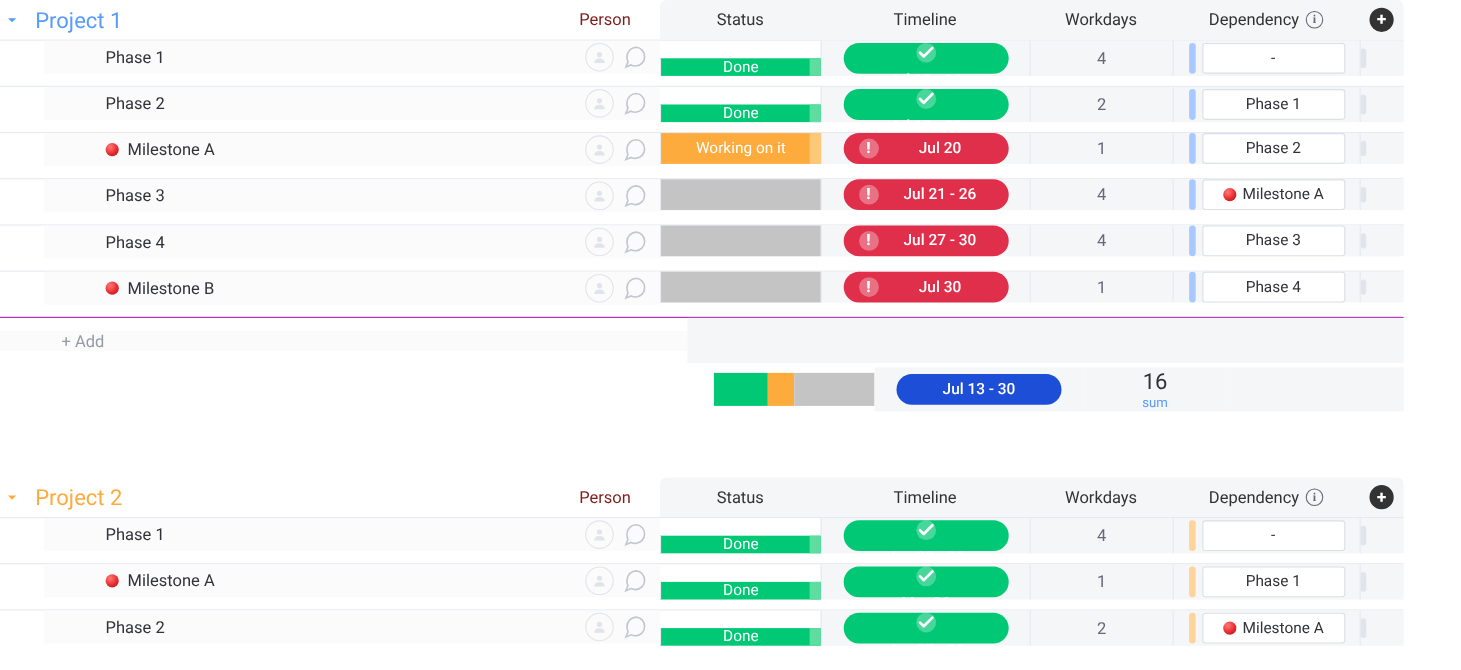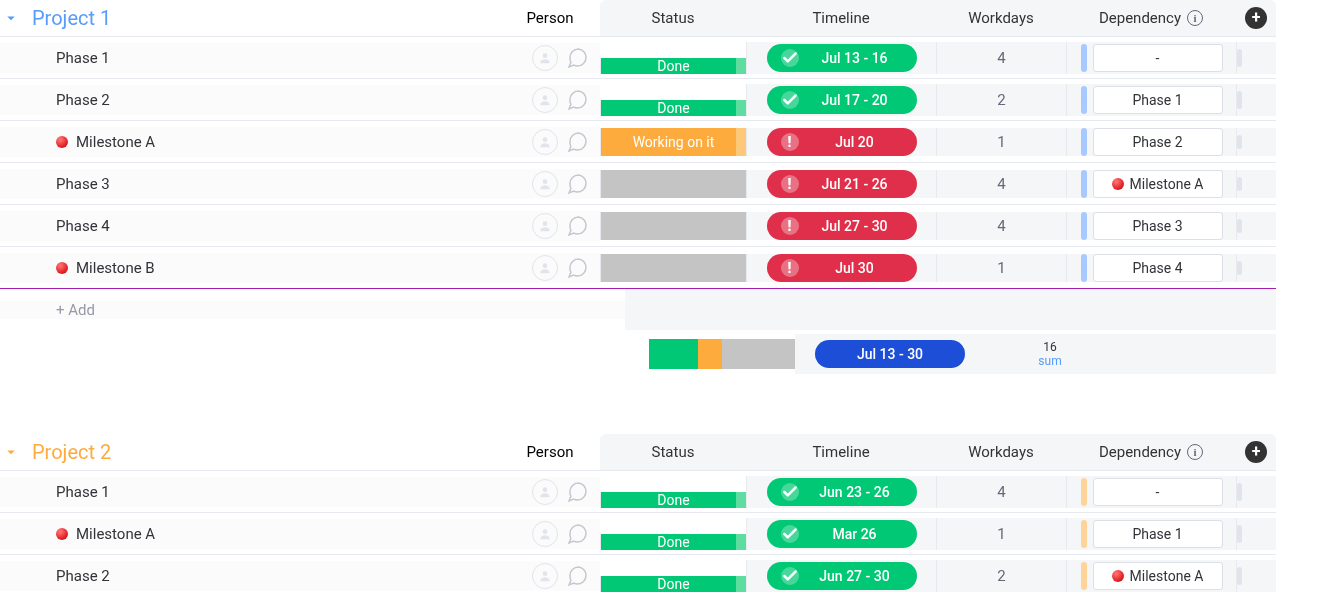--- a/index.html
+++ b/index.html
@@ -10,32 +10,32 @@
   .group-header { display: flex; align-items: stretch; height: 36px; }
   .collapse-chip { width: 22px; height: 22px; border-radius: 50%; display:flex; align-items:center; justify-content:center; margin-right:10px; cursor:pointer;}
   .collapse-chip svg { width:12px; height:12px; }
   .group-title { font-size: 20px; font-weight: 400; }
   .blue .group-title { color: #579BFC; }
   .orange .group-title { color: #FDAB3D; }
   .blue .collapse-chip svg { fill:#579BFC; }
   .orange .collapse-chip svg { fill:#FDAB3D; }
 
   .header-cols { display:flex; align-items:center; background:#f5f6f8; border-top-left-radius:6px; border-top-right-radius:6px; }
-  .person-col-header { width:100px; display:flex; align-items:center; justify-content:center; color:#000000; font-size:15px;}
+  .person-col-header { width:100px; display:flex; align-items:center; justify-content:center; color:#7f1d1d; font-size:15px;}
   .col-head { display:flex; align-items:center; justify-content:center; color:#333; font-size:15px; font-weight:400; }
   .status-col { width:146px;text-align:right; }
   .timeline-col { width:190px; }
   .workdays-col { width:130px; }
   .dependency-col { width:170px; position:relative; gap:6px;}
   .add-col-head { width:40px; display:flex; align-items:center; justify-content:center;}
   .plus-circle { width:22px; height:22px; border-radius:50%; background:#333; display:flex; align-items:center; justify-content:center; cursor:pointer;}
   .plus-circle::before { content:"+"; color:#fff; font-size:16px; font-weight:700; line-height:1;}
   .info-icon { width:16px; height:16px; border-radius:50%; border:1.5px solid #676879; display:inline-flex; align-items:center; justify-content:center; font-size:11px; color:#676879; font-weight:600; font-family: Georgia, serif;}
 
-  .row { display:flex; align-items:center; height:42px; border-top:1px solid #e6e9ef; background:#fff;}
+  .row { display:flex; align-items:flex-start; height:42px; border-top:1px solid #e6e9ef; background:#fff;padding-left:40px;}
   .row-left { display:flex; align-items:center; width:649px; background:#fbfbfb; }
   .color-strip { width:8px; height:100%; margin-left:34px; margin-right:14px; }
   .blue .color-strip { background:#579BFC; }
   .orange .color-strip { background:#FDAB3D; }
   .task-name { flex:1; display:flex; align-items:center; gap:8px; color:#323338; font-size:15px;}
   .dot { width:12px; height:12px; border-radius:50%; background: radial-gradient(circle at 35% 30%, #ff6b6b 10%, #e2252a 60%, #a51818 100%); display:inline-block; flex-shrink:0;}
   .row-icons { display:flex; align-items:center; gap:4px; padding-right:8px;}
   .ghost-avatar { width:26px; height:26px; border-radius:50%; border:1.5px solid #e1e4ea; display:flex; align-items:center; justify-content:center;}
   .ghost-avatar svg { width:14px; height:14px; fill:#e1e4ea;}
   .chat-bubble { width:30px; height:30px; display:flex; align-items:center; justify-content:center; cursor:pointer;}
@@ -46,21 +46,21 @@
   .status-cell { width:146px; color:#fff; font-size:14px; font-weight:400; cursor:pointer; position:relative;}
   .status-done { background:#00C875;margin-top:16px; }
   .status-working { background:#FDAB3D; }
   .status-empty { background:#c4c4c4; }
   .status-accent { position:absolute; right:0; top:0; bottom:0; width:10px; }
   .status-done .status-accent { background:#5ddda0;}
   .status-working .status-accent { background:#fec879;}
 
   .timeline-cell { width:190px; background:#f5f6f8;}
   .pill { height:28px; border-radius:14px; display:flex; align-items:center; color:#fff; font-size:14px; font-weight:500; padding:0 14px; min-width:150px; cursor:pointer; gap:8px;}
-  .pill-green { background:#00C875;}
+  .pill-green { background:#00C875;flex-direction:column;}
   .pill-red { background:#DF2F4A;}
   .pill-blue { background:#1d4ed8;}
   .pill-icon { width:18px; height:18px; border-radius:50%; display:flex; align-items:center; justify-content:center; flex-shrink:0;}
   .pill-green .pill-icon { background:rgba(255,255,255,0.28);}
   .pill-red .pill-icon { background:rgba(255,255,255,0.32); font-weight:900;}
   .pill-text { flex:1; text-align:center;}
 
   .workdays-cell { width:130px; background:#f5f6f8; color:#676879; font-size:15px;}
   .dependency-cell { width:170px; background:#f5f6f8; gap:6px;}
   .dep-strip { width:6px; height:28px; border-radius:3px; background:#579BFC;}
@@ -75,21 +75,21 @@
   .add-row .color-strip { opacity:0.3;}
   .add-label { color:#9699a6; font-size:15px; cursor:text;}
   .add-right { width:676px; background:#f5f6f8; height:100%;}
 
   .summary-row { display:flex; height:40px; margin-top:4px;}
   .summary-spacer { width:649px;}
   .status-summary { width:146px; display:flex; padding:5px 0;}
   .status-bar { height:100%;}
   .timeline-summary { width:190px; display:flex; align-items:center; justify-content:center; background:#f5f6f8;}
   .workdays-summary { width:130px; background:#f5f6f8; display:flex; flex-direction:column; align-items:center; justify-content:center;}
-  .workdays-summary .num { color:#323338; font-size:12px;}
+  .workdays-summary .num { color:#323338; font-size:20px;}
   .workdays-summary .lbl { color:#579BFC; font-size:12px;}
   .summary-tail { flex:1; background:#f5f6f8;}
 </style>
 </head>
 <body>
 
 <div class="board" id="board">
     <div class="group blue">
       <div class="group-header">
         <div style="display: flex; width: 649px; align-items: center;">

